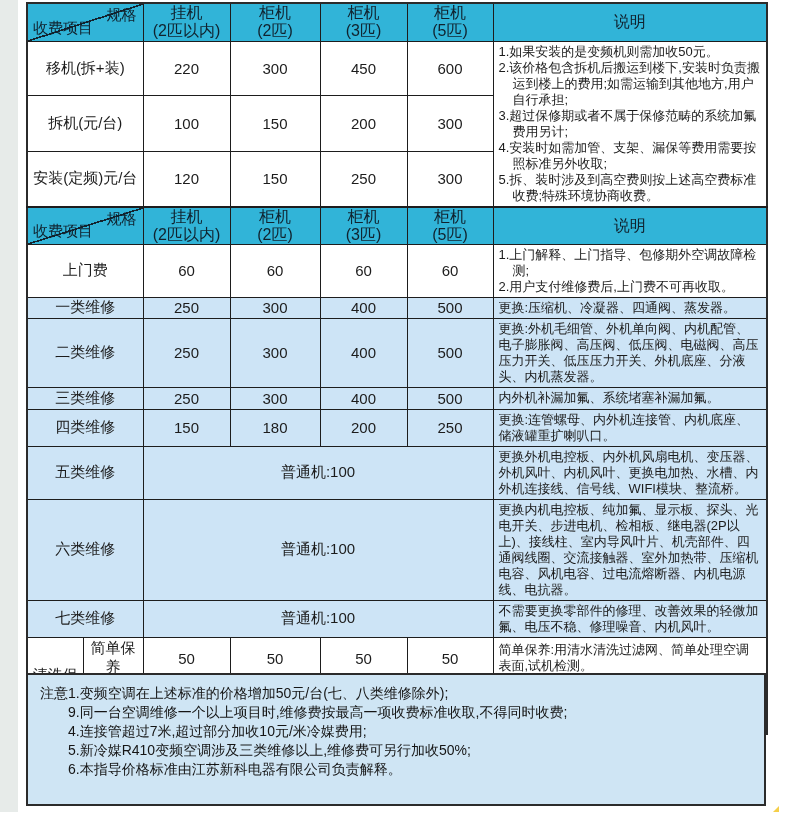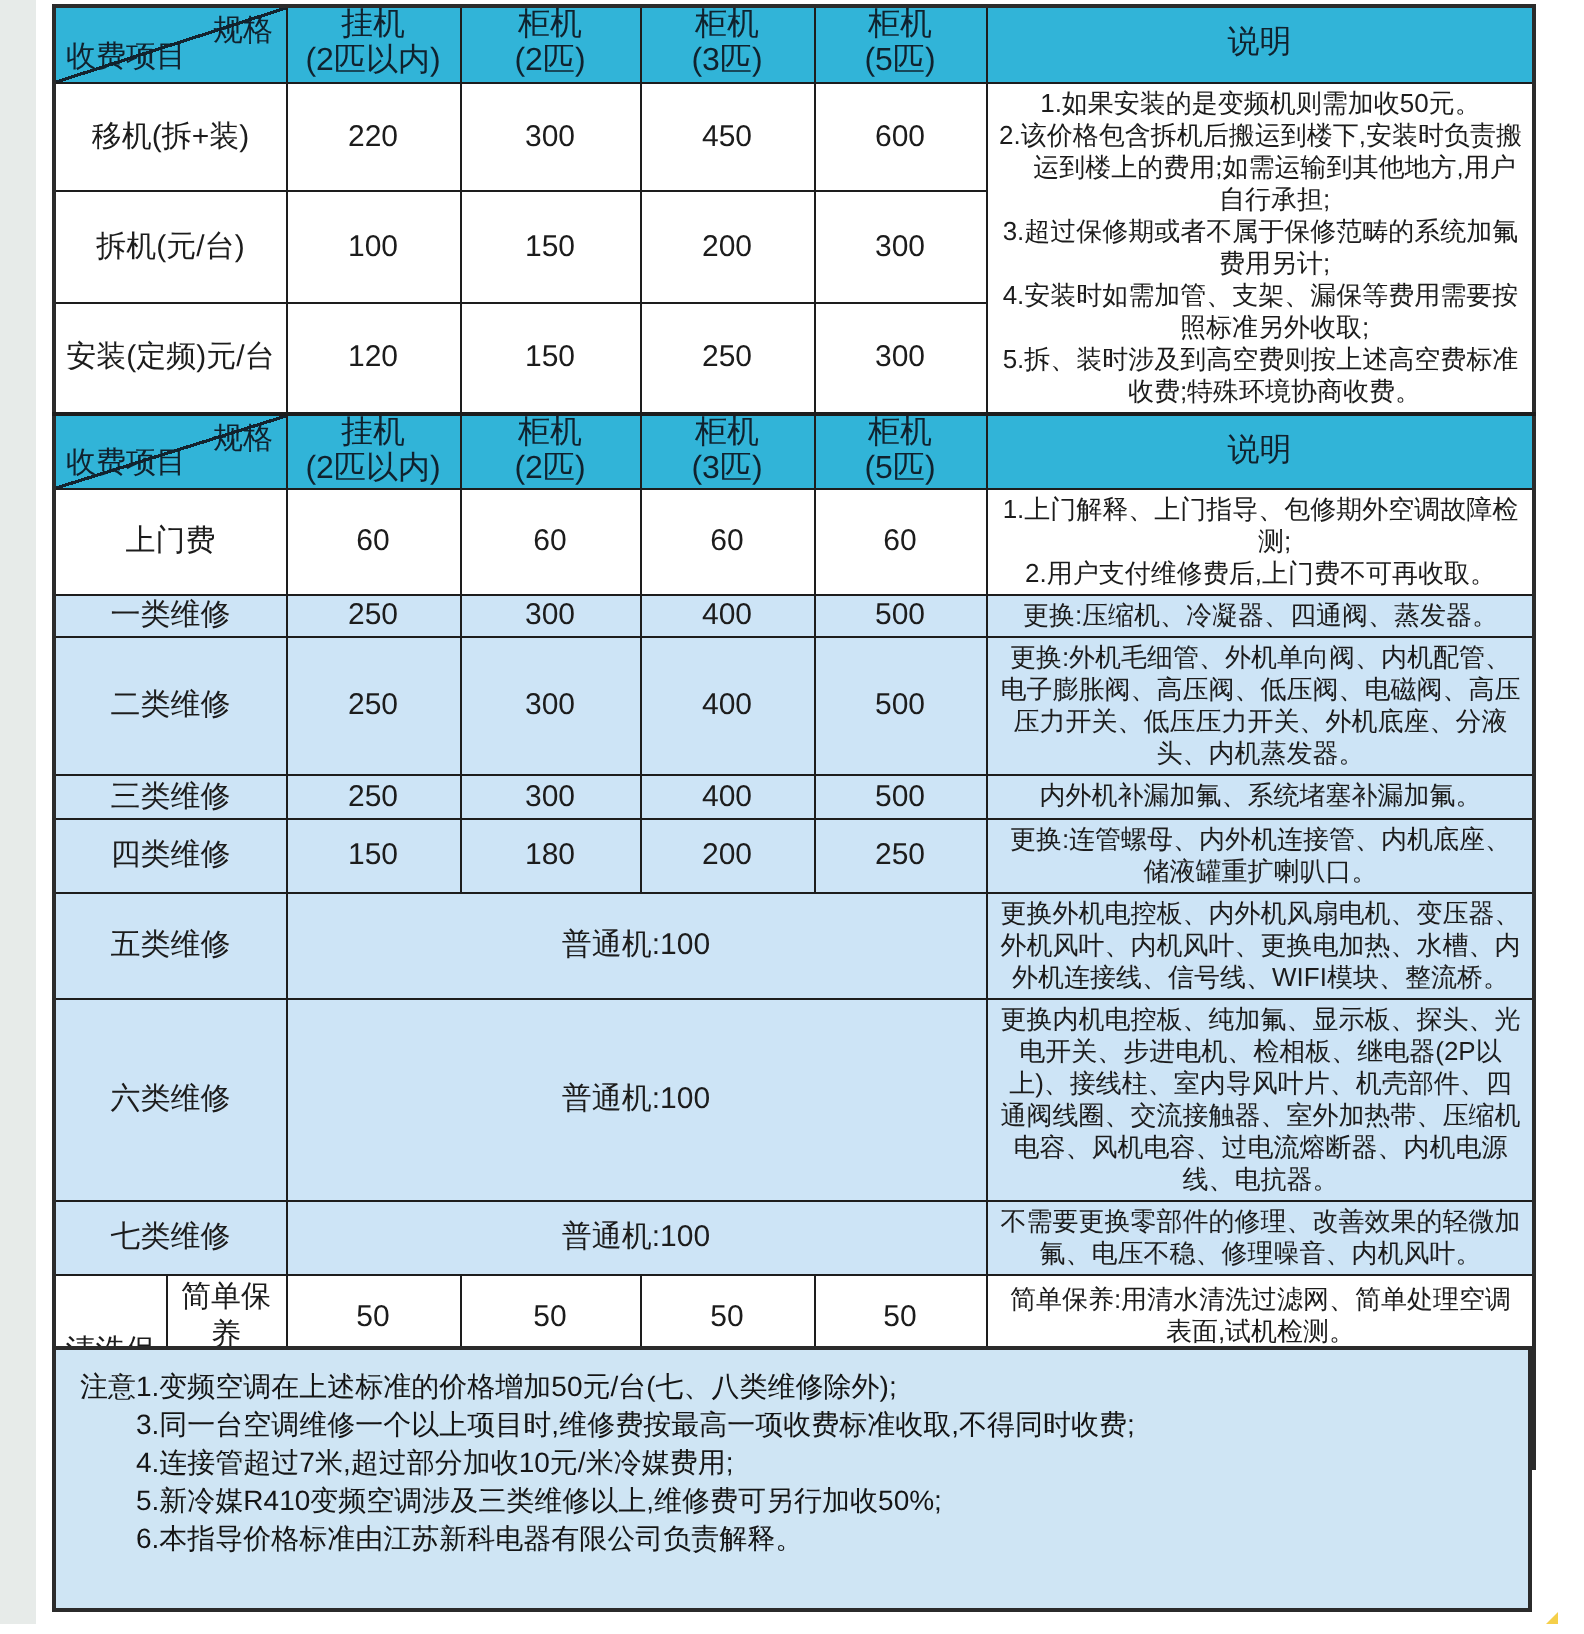--- a/index.html
+++ b/index.html
@@ -26,21 +26,21 @@
       linear-gradient(to bottom right,
         rgba(0,0,0,0) calc(50% - 0.8px), #14232e calc(50% - 0.8px),
         #14232e calc(50% + 0.8px), rgba(0,0,0,0) calc(50% + 0.8px)),
       #31b4d8;
     color:#10222e; font-size:15px;
   }
   .corner .tr { position:absolute; top:2px; right:6px; }
   .corner .bl { position:absolute; bottom:3px; left:5px; }
   .lbl { text-align:center; font-size:15px; background:inherit; }
   .num { text-align:center; font-size:15px; }
-  .note { text-align:center; font-size:13px; line-height:16px; padding:2px 4px 2px 5px; }
+  .note { text-align:left; font-size:13px; line-height:16px; padding:2px 4px 2px 5px; }
   .note .ni { padding-left:14px; text-indent:-14px; }
   .r-white { background:#ffffff; }
   .r-blue  { background:#cde4f6; }
   .notes-box {
     position:absolute; left:26px; top:673px; width:740px; height:133px;
     background:#cfe5f4; border:2px solid #2b2b2b;
     font-size:14px; line-height:19px; padding:9px 10px 6px 12px; color:#151515;
   }
   .notes-box .fn { padding-left:0; }
   .notes-box .fn.ind { padding-left:28px; }
@@ -220,20 +220,20 @@
       <td class="num">150</td>
       <td class="num">150</td>
       <td class="num">150</td>
       <td class="note">深度保养:完成简单保养内容外,打开内机机壳,用专业清洗机清洗蒸发器。(价格包含专用清洗剂费用)。</td>
     </tr>
   </tbody>
     </table>
 
   <div class="notes-box">
     <div class="fn">注意1.变频空调在上述标准的价格增加50元/台(七、八类维修除外);</div>
-    <div class="fn ind">3.同一台空调维修一个以上项目时,维修费按最高一项收费标准收取,不得同时收费;</div>
+    <div class="fn ind">9.同一台空调维修一个以上项目时,维修费按最高一项收费标准收取,不得同时收费;</div>
     <div class="fn ind">4.连接管超过7米,超过部分加收10元/米冷媒费用;</div>
     <div class="fn ind">5.新冷媒R410变频空调涉及三类维修以上,维修费可另行加收50%;</div>
     <div class="fn ind">6.本指导价格标准由江苏新科电器有限公司负责解释。</div>
   </div>
 
   <div class="corner-artifact"></div>
 </div>
 
 </body></html>

